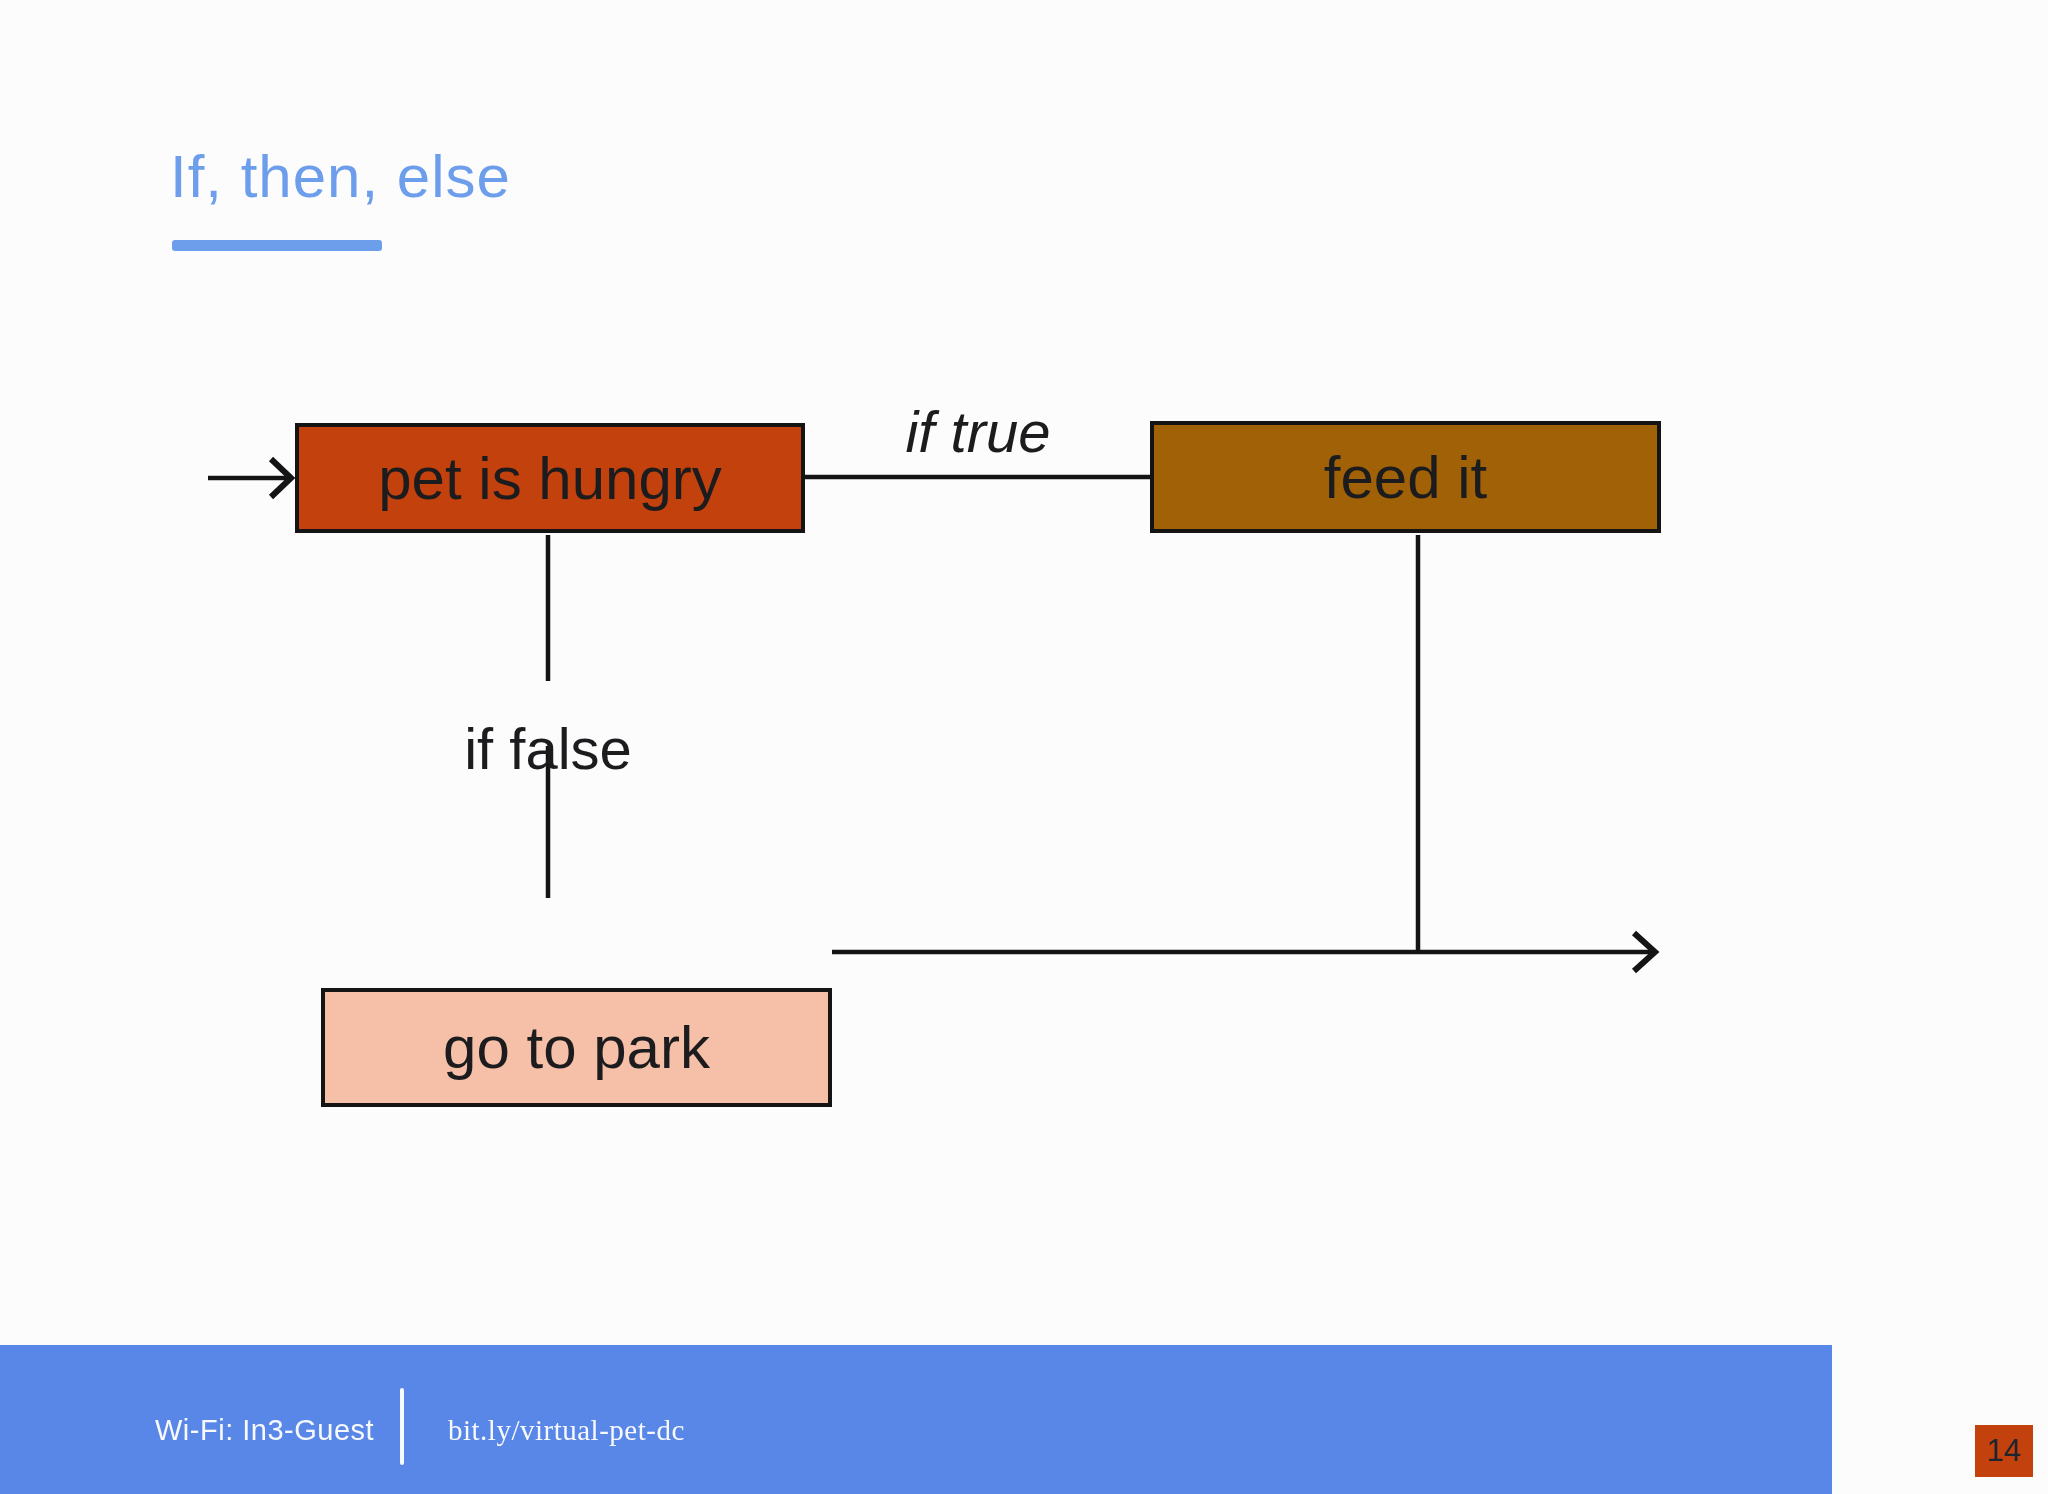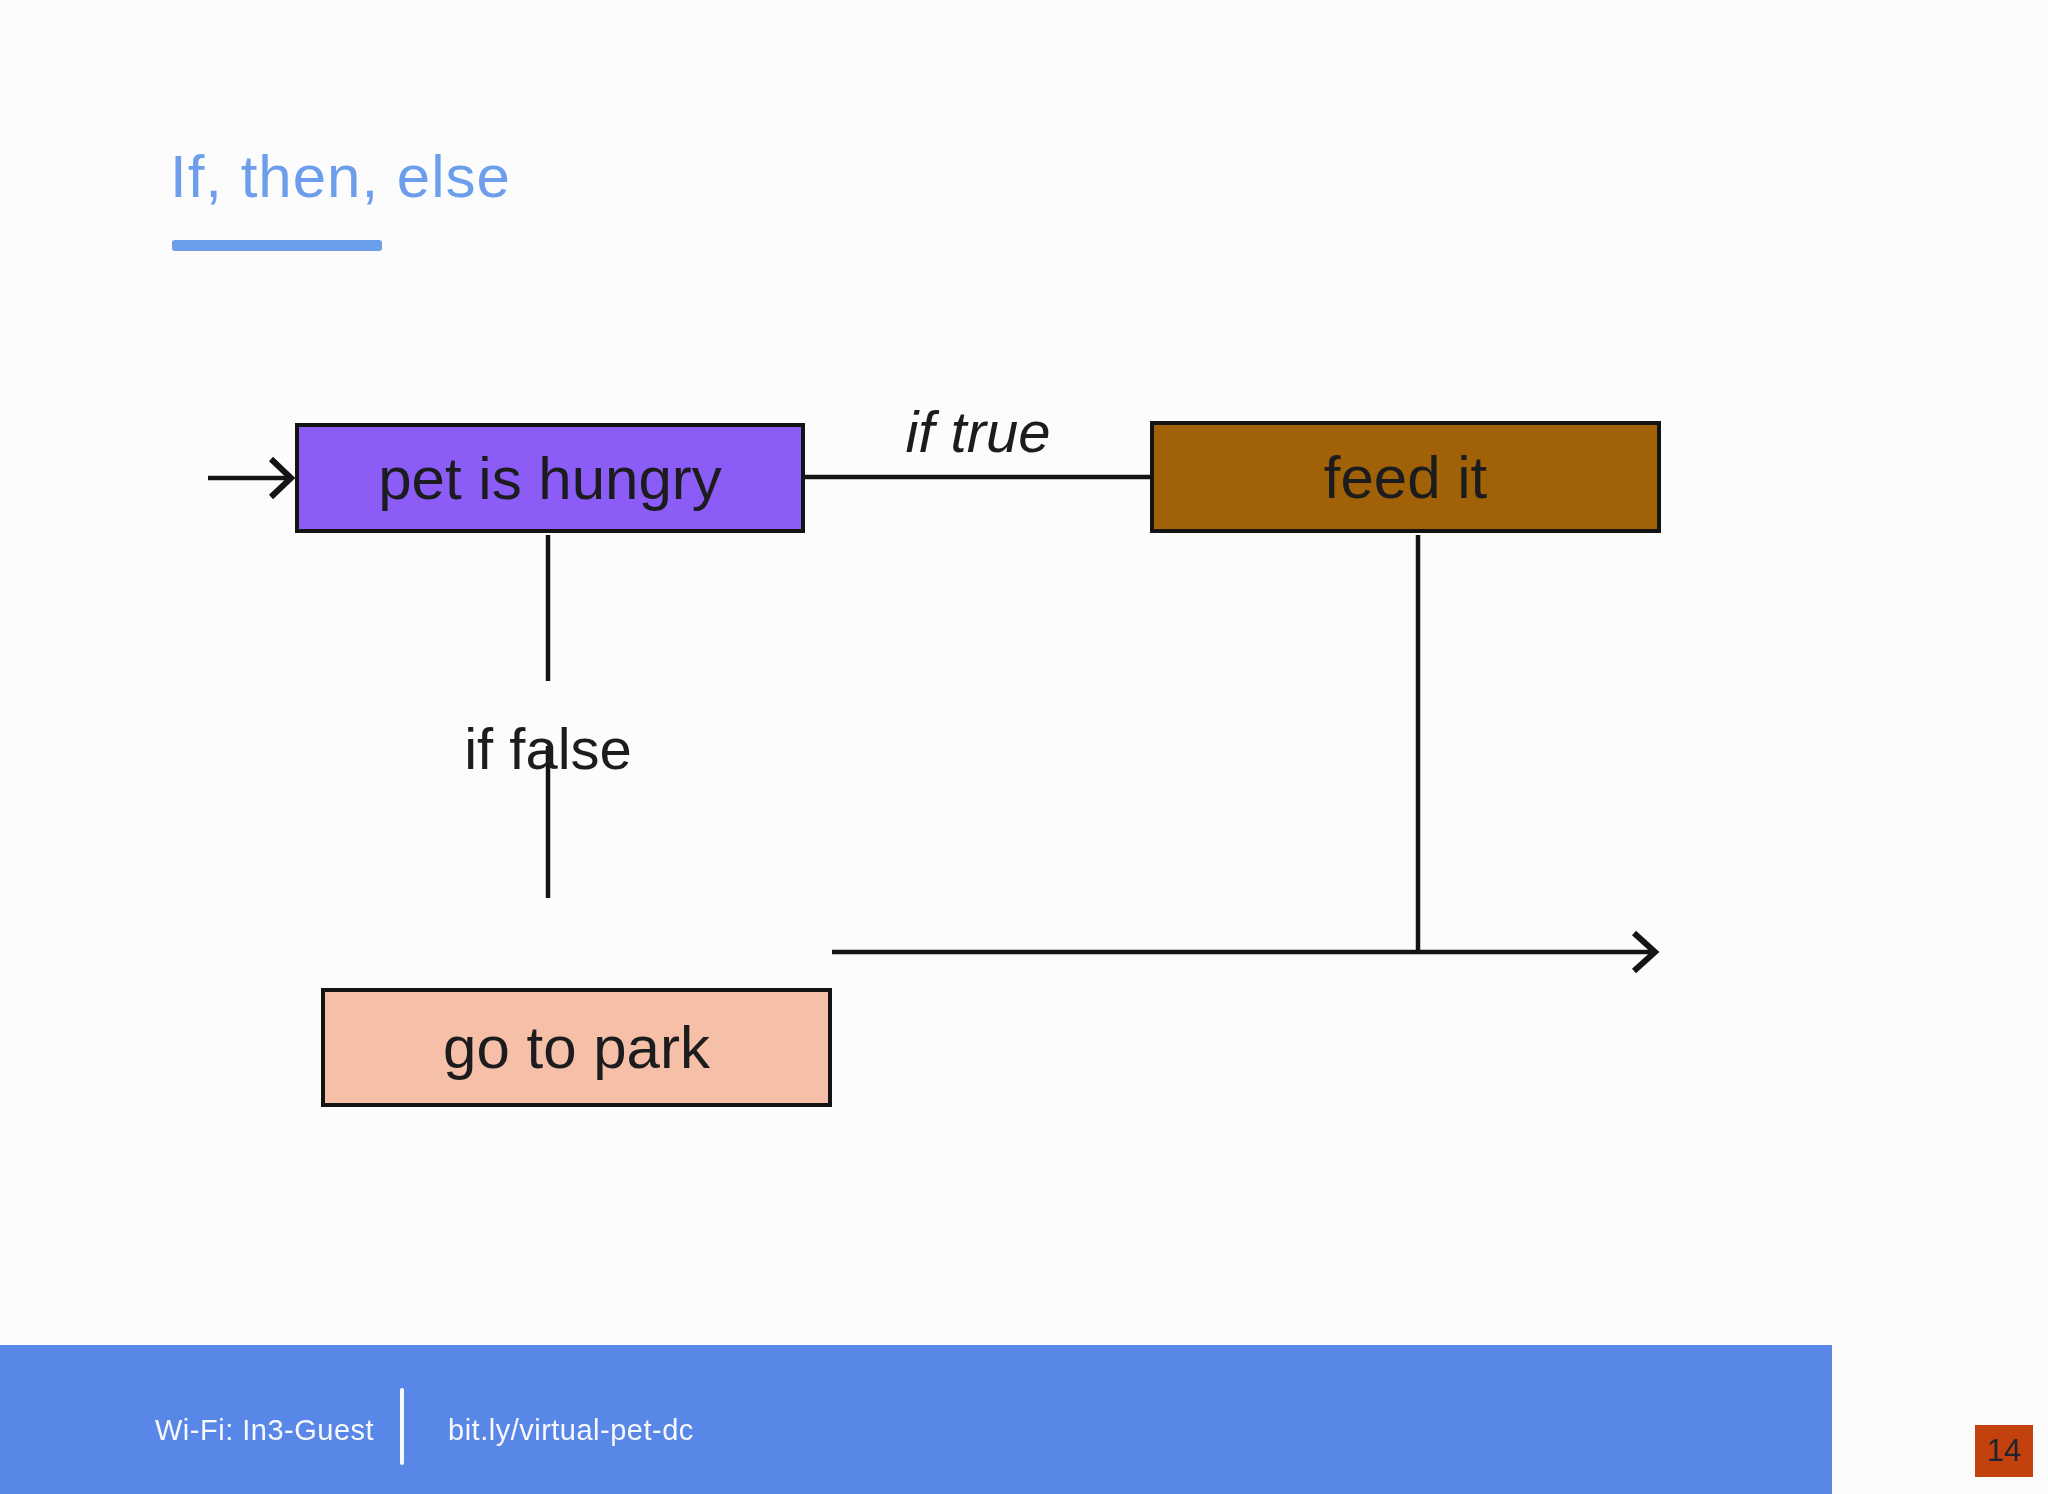--- a/index.html
+++ b/index.html
@@ -82,21 +82,21 @@
   .footer-text {
     position: absolute;
     top: 85px;
     transform: translateY(-50%);
     font-size: 29px;
     letter-spacing: 0.5px;
     color: #F7F9FC;
     white-space: nowrap;
   }
   .footer-wifi { left: 155px; }
-  .footer-link { left: 448px; }
+  .footer-link { left: 448px; font-family: Liberation Serif, serif; }
   .footer-divider {
     position: absolute;
     left: 400px;
     top: 43px;
     width: 4px;
     height: 77px;
     border-radius: 2px;
     background: rgba(255, 255, 255, 0.95);
   }
   .page-badge {
@@ -136,21 +136,21 @@
     </g>
 
     <line x1="1418" y1="535" x2="1418" y2="950" stroke="#141414" stroke-width="4.5"></line>
 
     <g>
       <line x1="832" y1="952" x2="1652" y2="952" stroke="#141414" stroke-width="4.5"></line>
       <polyline points="1634,933 1655,952 1634,971" fill="none" stroke="#141414" stroke-width="6"></polyline>
     </g>
   </svg>
 
-  <div class="fc-node condition" style="background-color: #8b5cf6; text-align: center;">
+  <div class="fc-node condition" style="background-color: #c2410c; text-align: center;">
     <span>pet is hungry</span>
   </div>
 
   <div class="fc-node branch-true" style="background-color: #a16207;">
     <span>feed it</span>
   </div>
 
   <div class="fc-node branch-false" style="background-color: rgb(245, 191, 168);">
     <span>go to park</span>
   </div>

